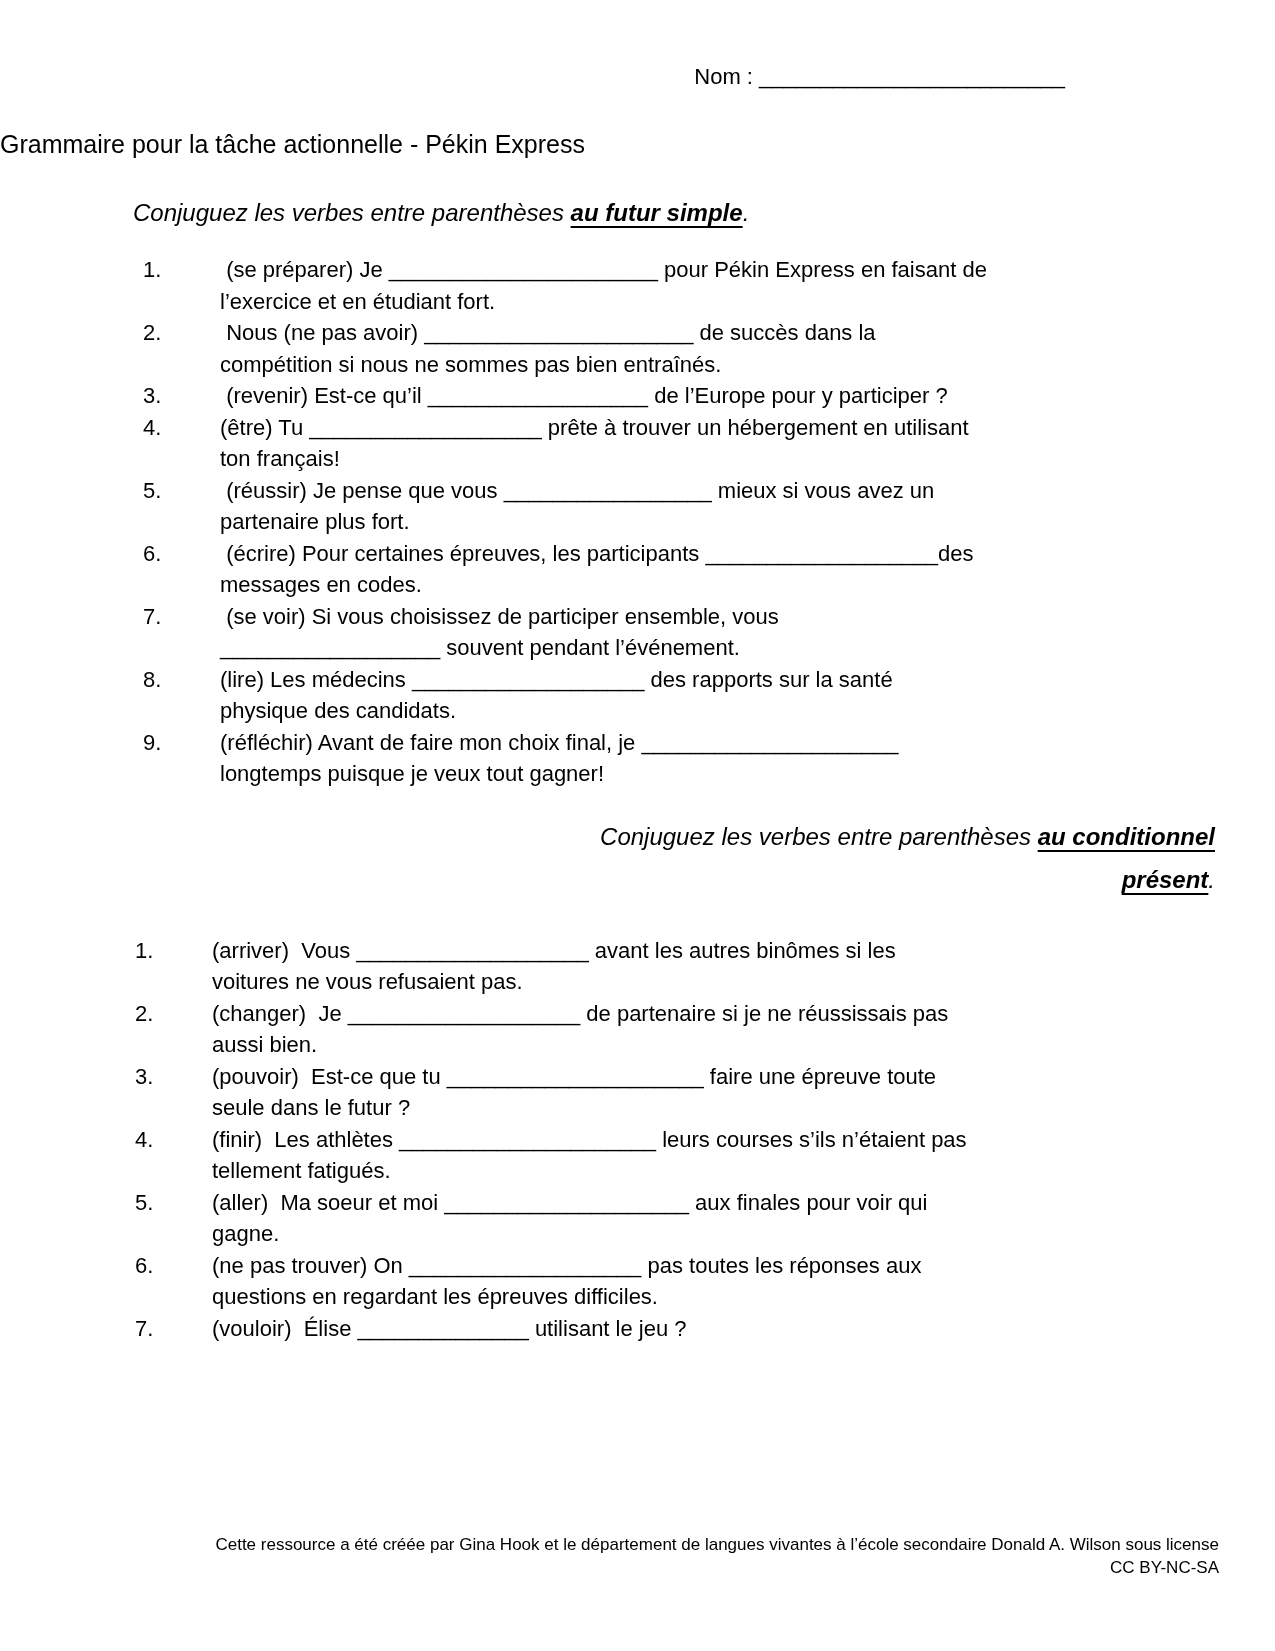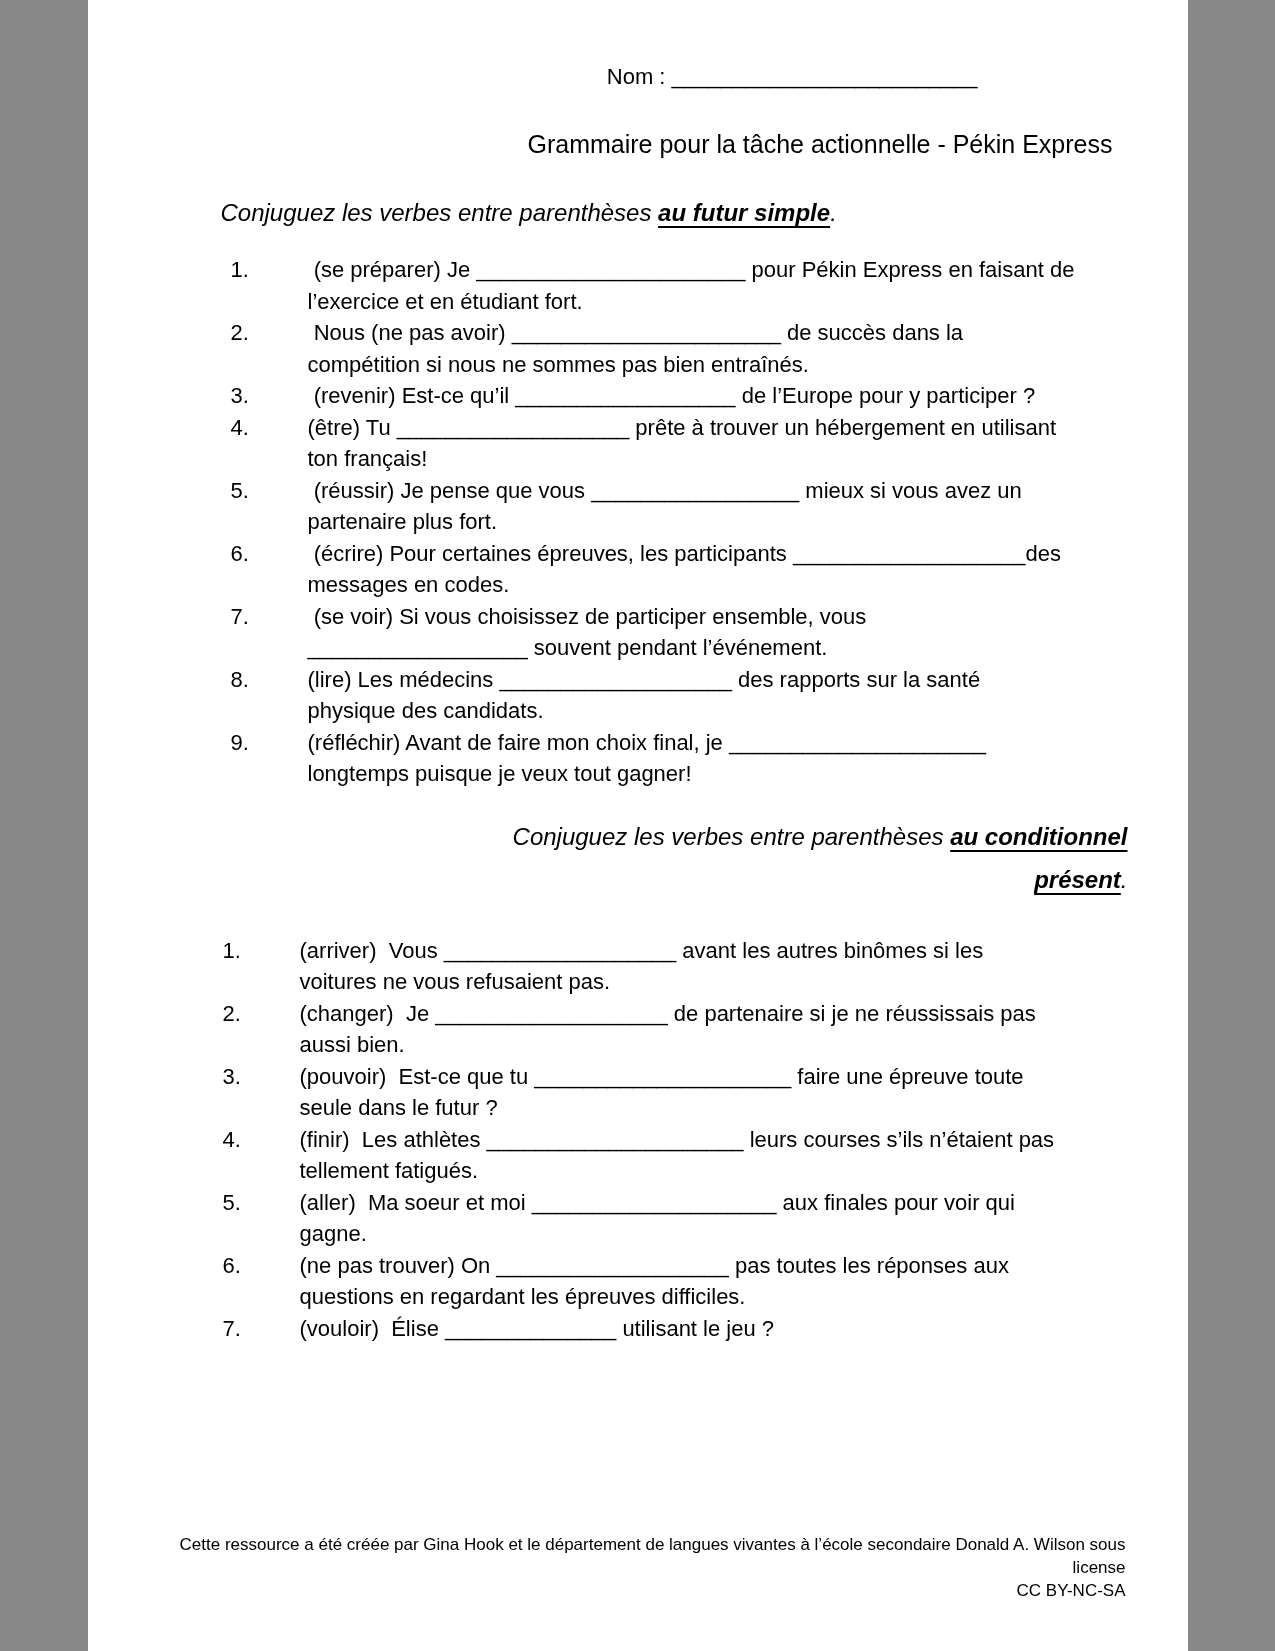--- a/index.html
+++ b/index.html
@@ -1,36 +1,36 @@
 <!DOCTYPE html>
 <html><head>
 <meta charset="utf-8">
 <style>
   * { margin:0; padding:0; box-sizing:border-box; }
   html, body { background:#888; }
   .page {
     position:relative;
-    width:1100px; height:1651px;
+    width:1275px; height:1651px;
     margin:0 auto;
     background:#ffffff;
     color:#000000;
     font-family:"Liberation Sans", sans-serif;
     overflow:hidden;
   }
   .nom-row {
     padding-top:64px;
     margin-right:210px;
     text-align:right;
     font-size:22px;
     white-space:pre;
   }
   .title-block {
     margin-top:38px;
     margin-right:75px;
-    text-align:right;
+    text-align:left;
   }
   .title-line1 { font-size:25px; line-height:33px; }
   .title-line2 { font-size:24px; line-height:33px; font-weight:bold; }
   .instruction {
     margin:30px 60px 0 133px;
     font-size:24px;
     font-style:italic;
     line-height:43px;
   }
   .instruction .emph {
@@ -43,21 +43,21 @@
     font-size:22px;
     line-height:31.5px;
   }
   .list-futur  { margin:20px 0 0 143px; width:1000px; }
   .list-cond   { margin:34px 0 0 135px; width:1010px; }
   .item { display:flex; align-items:flex-start; }
   .item-num  { flex:0 0 37px; white-space:pre; }
   .item-text { white-space:pre-wrap; flex:1 1 auto;margin-left:40px; }
   .footer {
     position:absolute;
-    left:90px; right:62px; top:1533px;
+    left:90px; right:56px; top:1533px;
     text-align:right;
     font-size:17px;
     line-height:23px;
   }
 </style>
 </head>
 <body>
 
 <div class="page">
 

